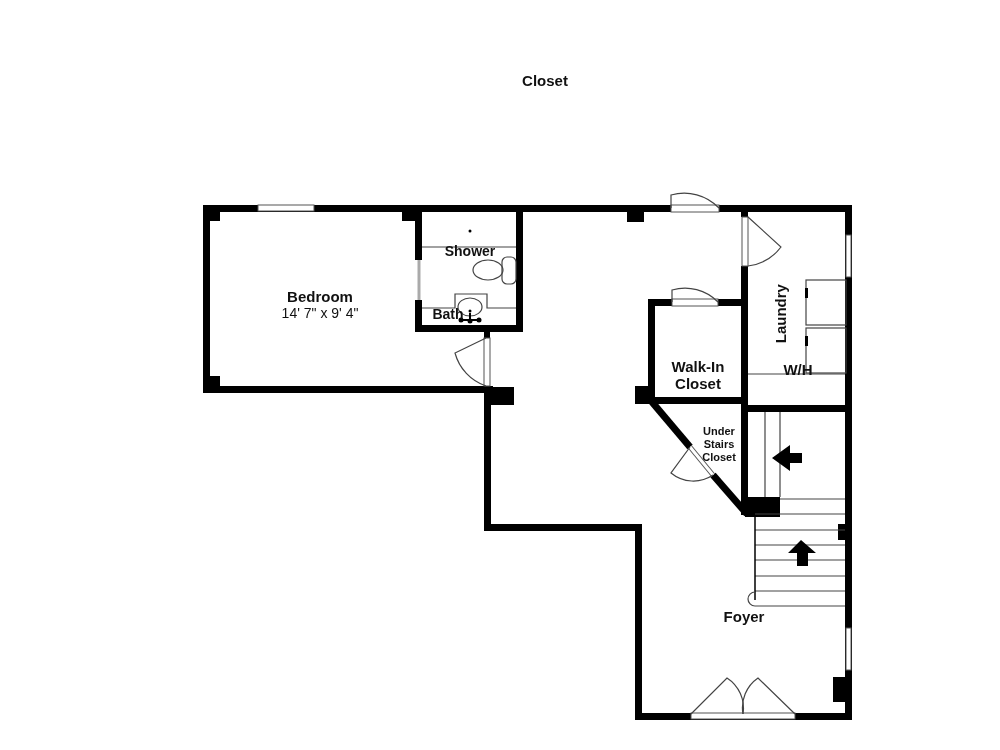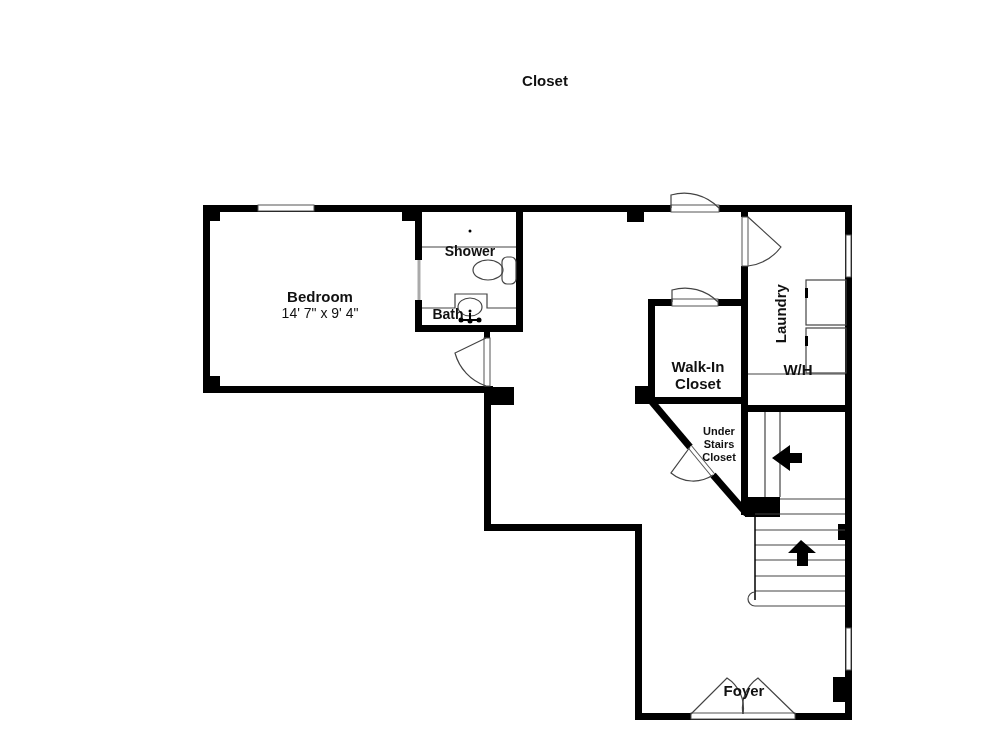--- a/index.html
+++ b/index.html
@@ -157,13 +157,13 @@
 <div class="lbl" style="left:741px; top:305px; width:80px; font-size:15px; transform:rotate(-90deg);">Laundry</div>
 
 <div class="lbl" style="left:768px; top:361px; width:60px; font-size:15px;">W/H</div>
 
 <div class="lbl" style="left:692px; top:425px; width:54px; font-size:11px; line-height:1.2;">
   <span class="dim" style="font-weight:bold;">Under</span>
   <span class="dim" style="font-weight:bold;">Stairs</span>
   <span class="dim" style="font-weight:bold;">Closet</span>
 </div>
 
-<div class="lbl" style="left:704px; top:682px; width:80px; font-size:15px;">Foyer</div>
+<div class="lbl" style="left:704px; top:608px; width:80px; font-size:15px;">Foyer</div>
 
 </body></html>

